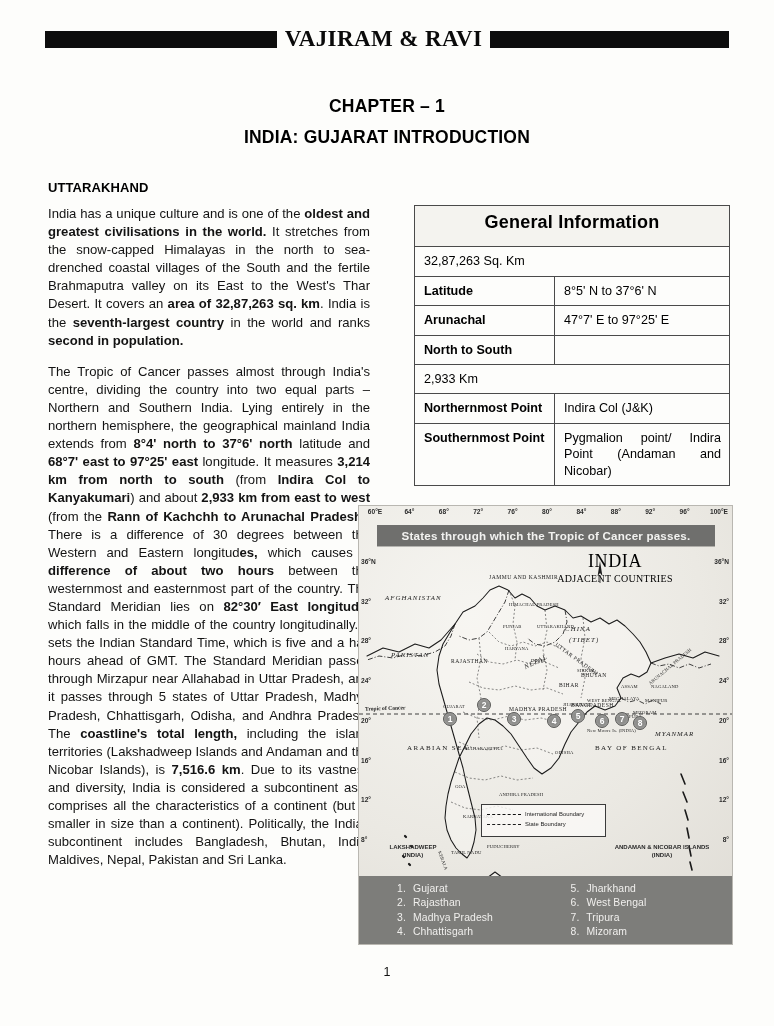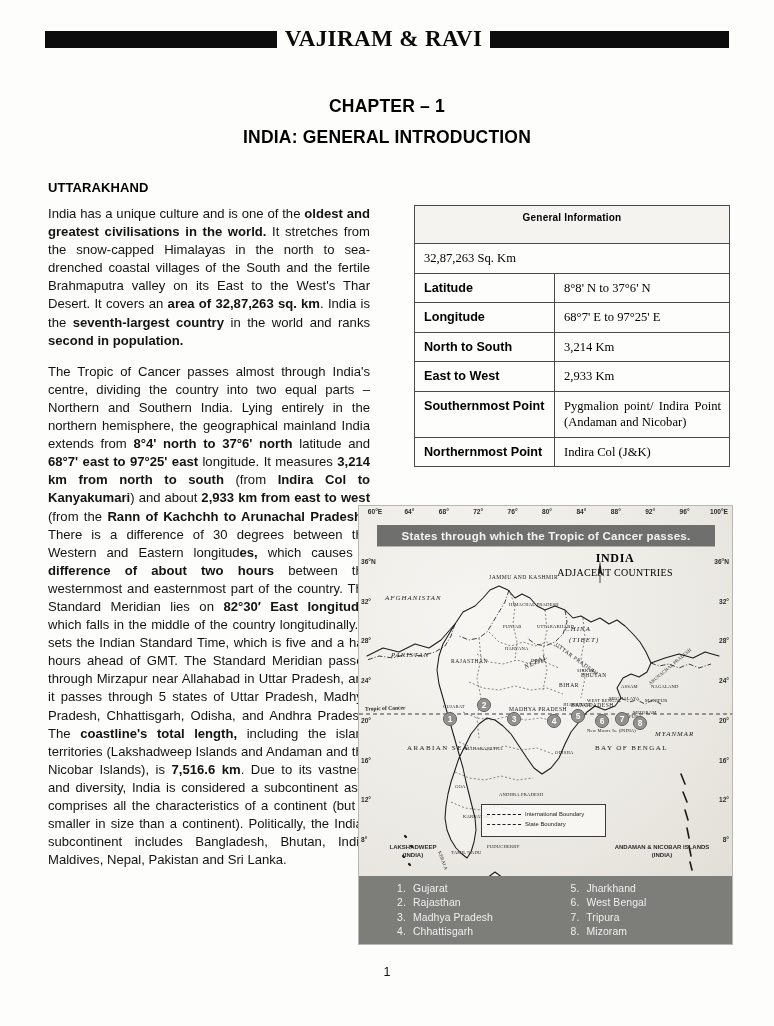--- a/index.html
+++ b/index.html
@@ -53,38 +53,38 @@
 
   
   .info-table {
     position:absolute; left:414px; top:205px; width:316px;
     border:1px solid #4a4a4a;
     background:#fdfdfb;
     border-collapse:collapse;
     font-size:12.6px;
   }
   .info-table .cap {
-    text-align:center; font-weight:bold; font-size:10px;
-    padding:6px 4px 20px 4px;
+    text-align:center; font-weight:bold; font-size:18px;
+    padding:6px 4px 13px 4px;
     border-bottom:1px solid #4a4a4a;
     background:#f4f3ef;
     letter-spacing:.2px;
   }
   .info-row { display:flex; border-bottom:1px solid #4a4a4a; }
   .info-row:last-child { border-bottom:none; }
   .info-k {
     width:140px; flex:0 0 140px;
     padding:6px 6px 6px 9px;
     font-weight:bold;
     border-right:1px solid #4a4a4a;
     line-height:16px;
   }
   .info-v {
     flex:1 1 auto; padding:6px 8px 6px 9px;
-    line-height:16.5px; text-align:justify;font-family:Liberation Serif, serif;
+    line-height:16.5px; text-align:justify;
   }
 
   
   .map-fig {
     position:absolute; left:358px; top:505px; width:375px; height:440px;
     border:1px solid #b9b7b1;
     background:#e9e7e1;
     overflow:hidden;
   }
   .map-canvas { position:absolute; inset:0; }
@@ -98,21 +98,21 @@
     background:#6f6f6d; color:#f2f2f0;
     font-size:11.6px; font-weight:bold;
     display:flex; align-items:center; justify-content:center;
     letter-spacing:.2px;
     box-shadow:0 1px 0 rgba(0,0,0,.25);
   }
   .map-title {
     position:absolute; right:52px; top:45px; text-align:center; width:130px;
     font-family:"Liberation Serif", serif;
   }
-  .map-title .t1 { font-size:12px; font-weight:bold; letter-spacing:.6px; }
+  .map-title .t1 { font-size:18px; font-weight:normal; letter-spacing:.6px; }
   .map-title .t2 { font-size:10px; letter-spacing:.3px; margin-top:1px; }
 
   .lon-axis, .lat-axis-l, .lat-axis-r { position:absolute; }
   .lon-axis { left:0; top:2px; width:375px; height:13px; }
   .lon-tick {
     position:absolute; font-size:6.6px; color:#2b2b2b;
     transform:translateX(-50%); white-space:nowrap;
     font-family:"Liberation Sans", sans-serif; font-weight:bold;
   }
   .lat-axis-l { left:2px; top:0; width:22px; height:100%; }
@@ -190,58 +190,56 @@
 
 <div class="page">
 
   <div class="masthead">
     <div class="mast-bar left"></div>
     <div class="mast-title">VAJIRAM &amp; RAVI</div>
     <div class="mast-bar right"></div>
   </div>
 
   <div class="chapter-head">CHAPTER – 1</div>
-  <div class="chapter-sub">INDIA: GENERAL INTRODUCTION</div>
+  <div class="chapter-sub">INDIA: GUJARAT INTRODUCTION</div>
 
   <div class="intro-label">UTTARAKHAND</div>
 
   <div class="col-text">
     <p>India has a unique culture and is one of the <b>oldest and greatest civilisations in the world.</b> It stretches from the snow-capped Himalayas in the north to sea-drenched coastal villages of the South and the fertile Brahmaputra valley on its East to the West's Thar Desert. It covers an <b>area of 32,87,263 sq. km</b>. India is the <b>seventh-largest country</b> in the world and ranks <b>second in population.</b></p>
     <p>The Tropic of Cancer passes almost through India's centre, dividing the country into two equal parts – Northern and Southern India. Lying entirely in the northern hemisphere, the geographical mainland India extends from <b>8°4' north to 37°6' north</b> latitude and <b>68°7' east to 97°25' east</b> longitude. It measures <b>3,214 km from north to south</b> (from <b>Indira Col to Kanyakumari</b>) and about <b>2,933 km from east to west</b> (from the <b>Rann of Kachchh to Arunachal Pradesh</b>). There is a difference of 30 degrees between the Western and Eastern longitud<b>es,</b> which causes a <b>difference of about two hours</b> between the westernmost and easternmost part of the country. The Standard Meridian lies on <b>82°30′ East longitude</b>, which falls in the middle of the country longitudinally. It sets the Indian Standard Time, which is five and a half hours ahead of GMT. The Standard Meridian passes through Mirzapur near Allahabad in Uttar Pradesh, and it passes through 5 states of Uttar Pradesh, Madhya Pradesh, Chhattisgarh, Odisha, and Andhra Pradesh. The <b>coastline's total length,</b> including the island territories (Lakshadweep Islands and Andaman and the Nicobar Islands), is <b>7,516.6 km</b>. Due to its vastness and diversity, India is considered a subcontinent as it comprises all the characteristics of a continent (but is smaller in size than a continent). Politically, the Indian subcontinent includes Bangladesh, Bhutan, India, Maldives, Nepal, Pakistan and Sri Lanka.</p>
   </div>
 
   <div class="info-table">
     <div class="cap">General Information</div>
     <div>
     <div class="info-row">
       <div class="info-v">32,87,263 Sq. Km</div>
     </div>
     <div class="info-row">
       <div class="info-k">Latitude</div>
-      <div class="info-v">8°8' N to 37°6' N</div>
-    </div>
-    <div class="info-row">
-      <div class="info-k">Longitude</div>
-      <div class="info-v">68°7' E to 97°25' E</div>
+      <div class="info-v">8°5' N to 37°6' N</div>
+    </div>
+    <div class="info-row">
+      <div class="info-k">Arunachal</div>
+      <div class="info-v">47°7' E to 97°25' E</div>
     </div>
     <div class="info-row">
       <div class="info-k">North to South</div>
-      <div class="info-v">3,214 Km</div>
-    </div>
-    <div class="info-row">
-      <div class="info-k">East to West</div>
+    </div>
+    <div class="info-row">
       <div class="info-v">2,933 Km</div>
+    </div>
+    <div class="info-row">
+      <div class="info-k">Northernmost Point</div>
+      <div class="info-v">Indira Col (J&amp;K)</div>
     </div>
     <div class="info-row">
       <div class="info-k">Southernmost Point</div>
       <div class="info-v">Pygmalion point/ Indira Point (Andaman and Nicobar)</div>
-    </div>
-    <div class="info-row">
-      <div class="info-k">Northernmost Point</div>
-      <div class="info-v">Indira Col (J&amp;K)</div>
     </div>
       </div>
   </div>
 
   <div class="map-fig">
     <div class="map-canvas">
       <div class="map-bg"></div>
 
       <div class="lon-axis">
           <span class="lon-tick" style="left:16px">60°E</span>

